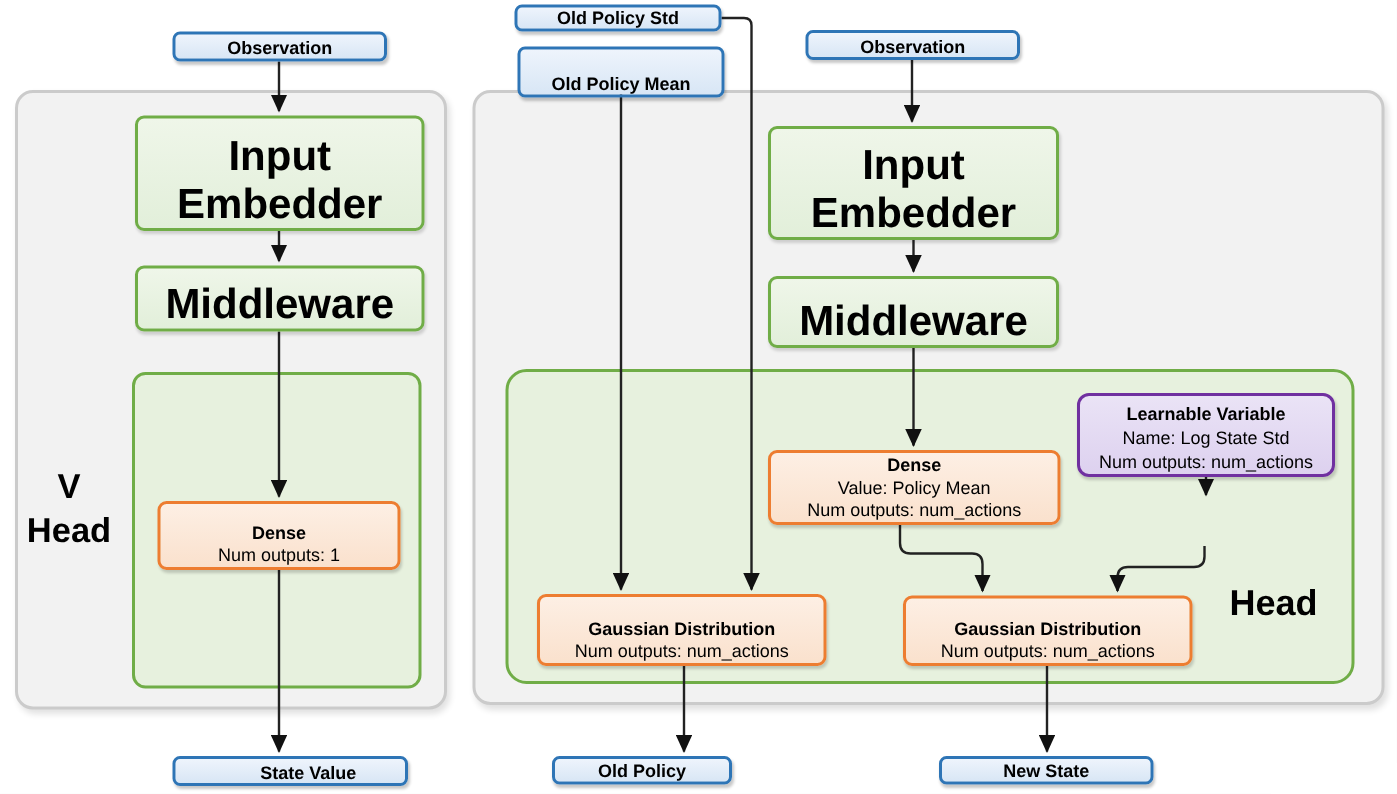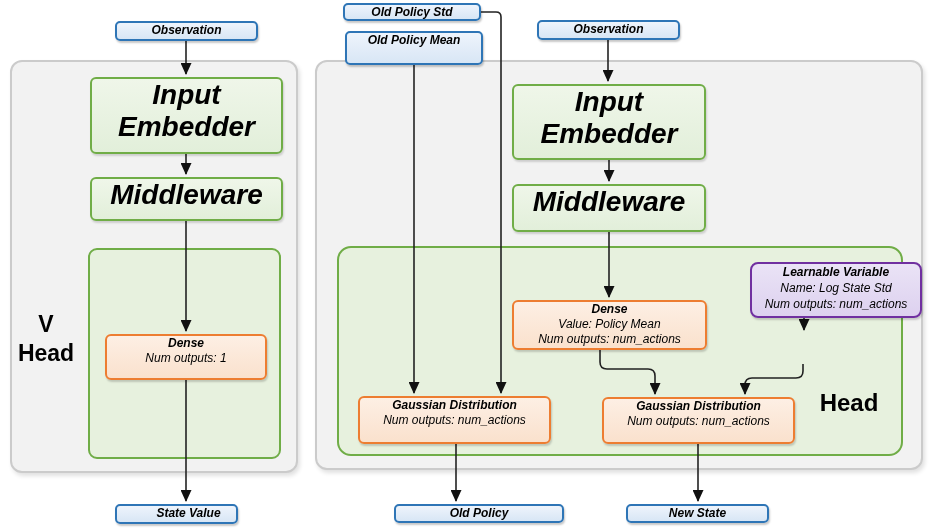--- a/index.html
+++ b/index.html
@@ -11,42 +11,41 @@
     position:absolute;background:#F2F2F2;border:2px solid #CBCBCB;border-radius:12px;
     box-shadow:2px 3px 4px rgba(0,0,0,0.12);z-index:0;box-sizing:border-box;
   }
   .group{
     position:absolute;background:#E7F1DE;border:2.5px solid #70AD47;border-radius:14px;
     z-index:1;box-sizing:border-box;
   }
   .arrows{position:absolute;left:0;top:0;z-index:2;pointer-events:none;}
   .node{
     position:absolute;z-index:3;box-sizing:border-box;display:flex;flex-direction:column;
-    align-items:center;justify-content:flex-start;text-align:center;border-radius:6px;font-style:italic;
+    align-items:center;justify-content:flex-end;text-align:center;border-radius:6px;
   }
   .blue{
     background:linear-gradient(180deg,#EEF4FC 0%,#D8E6F5 100%);
     border:2.5px solid #2E75B6;border-radius:5px;
     font-weight:bold;font-size:12px;box-shadow:1px 2px 2px rgba(0,0,0,0.22);
   }
   .biggreen{
     background:linear-gradient(180deg,#EFF6E9 0%,#E2EFDA 100%);
     border:2px solid #70AD47;font-weight:bold;font-size:28px;
     box-shadow:1px 2px 2px rgba(0,0,0,0.15);
   }
   .orange{
     background:linear-gradient(180deg,#FDEFE4 0%,#FAE1CD 100%);
     border:2.5px solid #ED7D31;font-size:12px;line-height:15px;
     box-shadow:1px 2px 2px rgba(0,0,0,0.18);
   }
   .purple{
     background:linear-gradient(180deg,#EAE3F6 0%,#DDD1EF 100%);
     border:2.5px solid #7030A0;border-radius:8px;font-size:12px;line-height:16px;
     box-shadow:1px 2px 2px rgba(0,0,0,0.18);
-    margin-left:32px;
   }
   .ttl{font-weight:bold;}
   .head-label{
     position:absolute;z-index:3;font-weight:bold;text-align:center;line-height:29px;
   }
   .vhead{left:14px;top:310px;width:64px;font-size:23px;}
   .ppohead{left:806px;top:388px;width:86px;font-size:24px;}
 </style>
 </head>
 <body>
@@ -88,21 +87,21 @@
   <div class="node biggreen" style="left:90px;top:77px;width:193px;height:77px;">
     <span>Input Embedder</span>
   </div>
   <div class="node biggreen" style="left:90px;top:177px;width:193px;height:44px;">
     <span>Middleware</span>
   </div>
   <div class="node orange" style="left:105px;top:334px;width:162px;height:46px;">
     <span class="ttl">Dense</span>
     <span>Num outputs: 1</span>
   </div>
-  <div class="node blue" style="left:115px;top:504px;width:123px;height:20px;padding-left:24px;">
+  <div class="node blue" style="left:115px;top:504px;width:157px;height:20px;padding-left:24px;">
     <span>State Value</span>
   </div>
   <div class="head-label vhead">
     <div>V</div>
     <div>Head</div>
   </div>
 
   <div class="node blue" style="left:343px;top:3px;width:138px;height:18px;">
     <span>Old Policy Std</span>
   </div>
@@ -132,20 +131,20 @@
     <span class="ttl">Gaussian Distribution</span>
     <span>Num outputs: num_actions</span>
   </div>
   <div class="node orange" style="left:602px;top:397px;width:193px;height:47px;">
     <span class="ttl">Gaussian Distribution</span>
     <span>Num outputs: num_actions</span>
   </div>
   <div class="head-label ppohead">
     <div>Head</div>
   </div>
-  <div class="node blue" style="left:394px;top:504px;width:170px;height:19px;">
+  <div class="node blue" style="left:368px;top:504px;width:120px;height:19px;">
     <span>Old Policy</span>
   </div>
   <div class="node blue" style="left:626px;top:504px;width:143px;height:19px;">
     <span>New State</span>
   </div>
 
 </div>
 
 </body></html>

